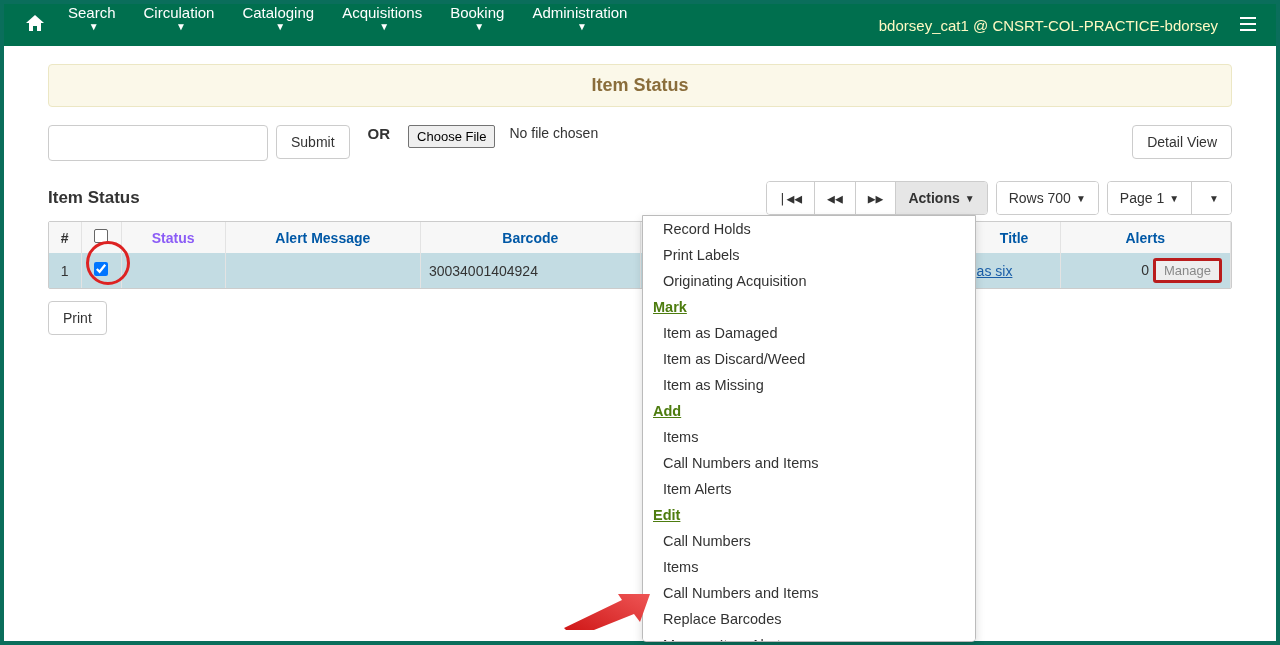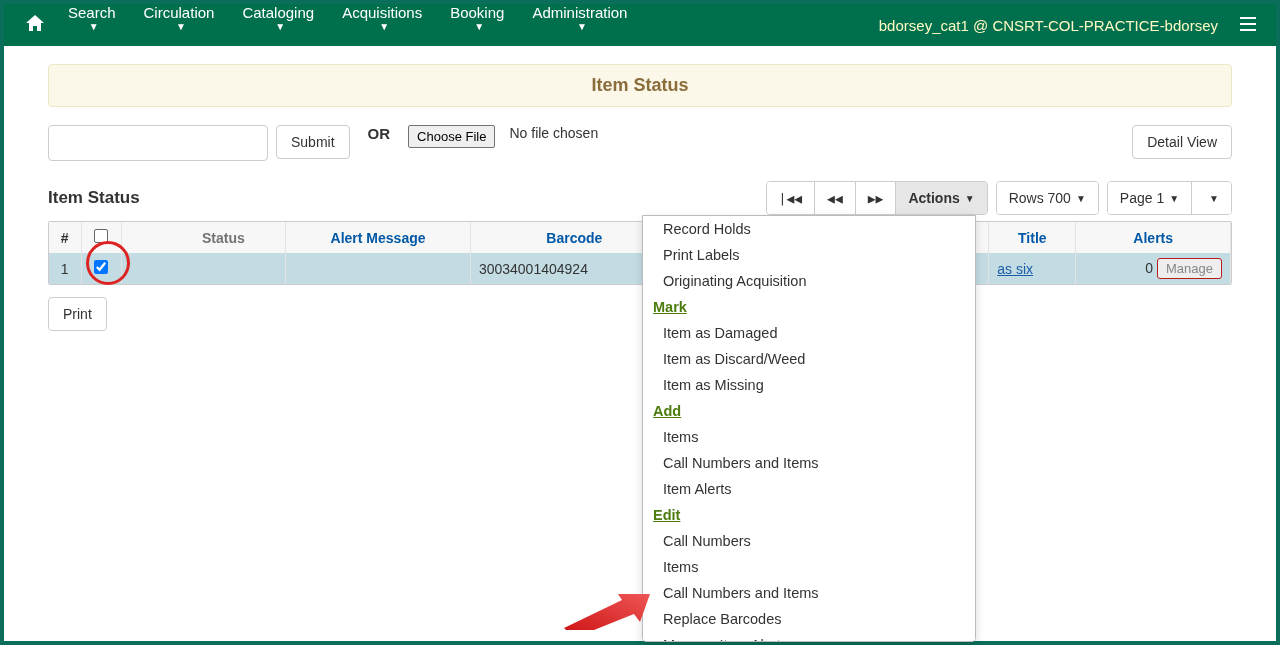--- a/index.html
+++ b/index.html
@@ -39,26 +39,26 @@
     .tb-btn.active { background: #e6e6e6; font-weight: bold; }
     .tb-btn .caret { margin-left: 5px; font-size: 10px; }
     .tb-icon { font-size: 13px; font-family: monospace; }
 
     
     .grid { border: 1px solid #ccc; border-radius: 2px; }
     .grid table { width: 100%; border-collapse: collapse; }
     .grid th { background: #f7f7f7; padding: 7px 8px; border-right: 1px solid #e3e3e3; font-size: 14px; font-weight: bold; color: #0058a6; text-align: center; }
     .grid th.num-col { color: #333; width: 32px; }
     .grid th.cb-col { width: 40px; color: #333; }
-    .grid th.status-col { color: #737373; padding-left: 48px; }
+    .grid th.status-col { color: #8b5cf6; }
     .grid td { padding: 5px 8px; border-right: 1px solid #e3e3e3; font-size: 14px; text-align: left; }
     .grid td.center { text-align: center; }
     .grid tbody tr { background: #c3dce3; }
     .grid a { color: #1a5ea8; text-decoration: underline; }
-    .manage-btn { background: #eee; border: 1px solid #b91c1c; color: #888; padding: 2px 8px; font-size: 13px; border-radius: 3px; cursor: pointer; }
+    .manage-btn { background: #eee; border: 3px solid #b91c1c; color: #888; padding: 2px 8px; font-size: 13px; border-radius: 3px; cursor: pointer; }
 
     
     .print-row { display: flex; justify-content: flex-start; margin-top: 12px; }
 
     
     .dropdown-menu { position: absolute; top: 211px; left: 638px; width: 334px; max-height: 427px; background: #fff; border: 1px solid #bbb; border-radius: 0 0 4px 4px; box-shadow: 0 4px 10px rgba(0,0,0,.15); overflow-y: auto; z-index: 50; }
     .dropdown-menu::-webkit-scrollbar { width: 14px; }
     .dropdown-menu::-webkit-scrollbar-track { background: #f1f1f1; }
     .dropdown-menu::-webkit-scrollbar-thumb { background: #c1c1c1; }
     .menu-item { padding: 5px 20px; font-size: 14.5px; color: #333; cursor: pointer; }

